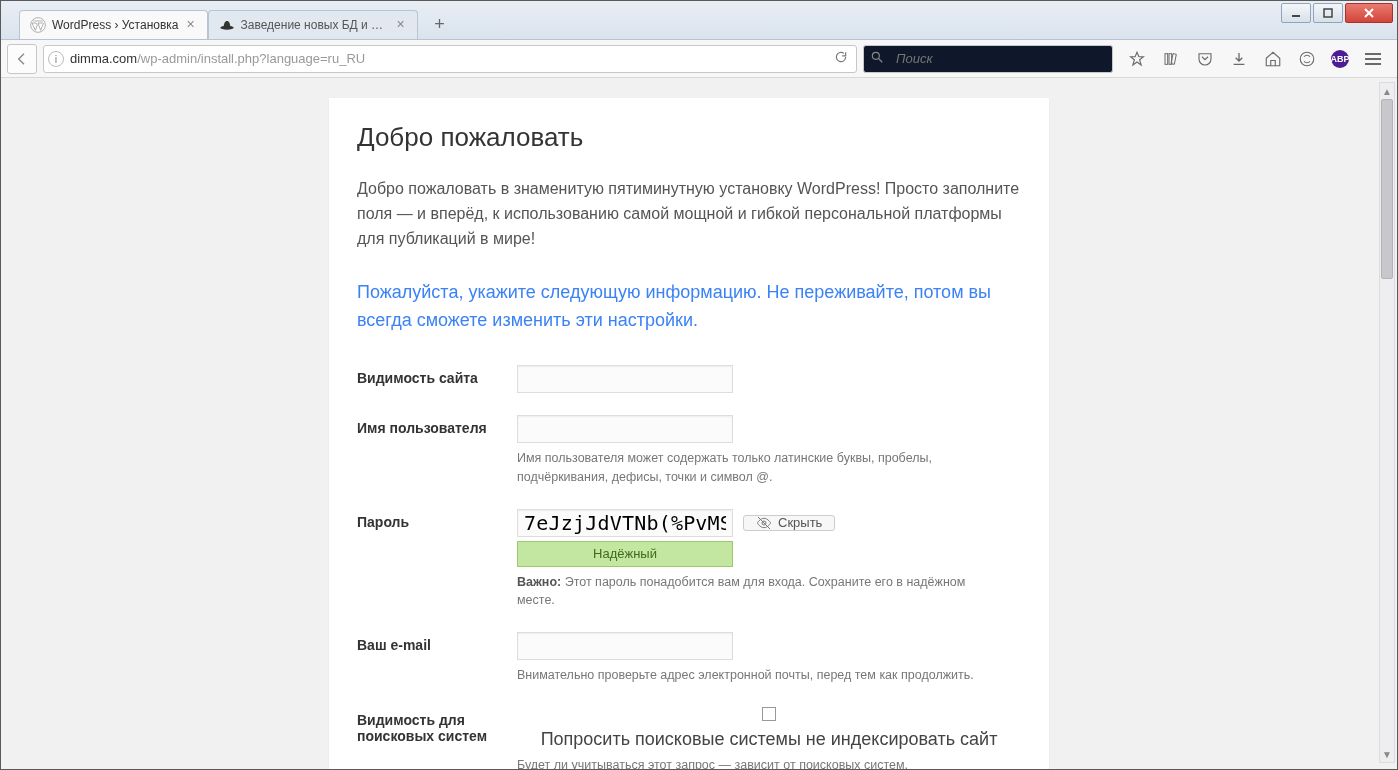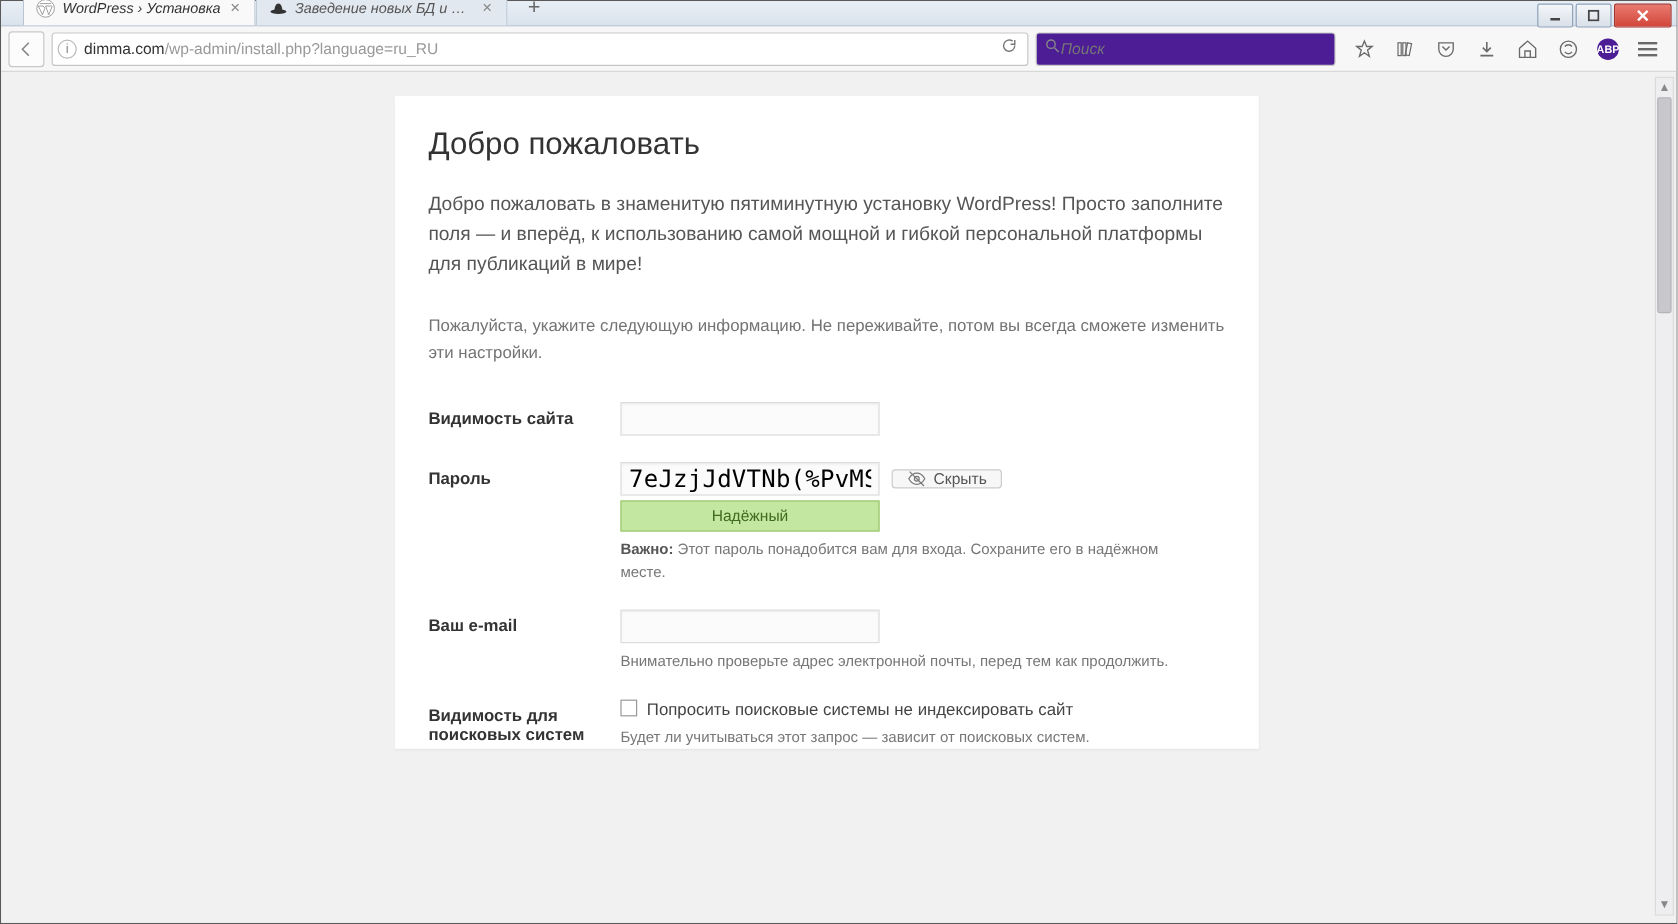--- a/index.html
+++ b/index.html
@@ -12,27 +12,26 @@
   width: 1398px;
   height: 770px;
   border: 1px solid #5a5a5a;
   background: #fff;
   position: relative;
   display: flex;
   flex-direction: column;
 }
 
 .titlebar {
-  height: 21px;
+  height: 39px;
   background: linear-gradient(#e8eef5, #dae3ed);
   border-bottom: 1px solid #b5c3d3;
   display: flex;
   align-items: flex-end;
   position: relative;
-  font-style: italic;
 }
 .tabs-row {
   display: flex;
   align-items: flex-end;
   padding-left: 18px;
   height: 100%;
 }
 .tab {
   height: 29px;
   background: #f9f9fa;
@@ -96,21 +95,21 @@
 .urlbar {
   flex: 1; height: 28px; border:1px solid #c7c7c7; border-radius:3px;
   background:#fff; display:flex; align-items:center; padding:0 4px; gap:6px;
 }
 .urlbar .info-icon { color:#888; font-size:13px; border:1px solid #bbb; border-radius:50%; width:16px;height:16px; display:flex;align-items:center;justify-content:center; font-size:11px;}
 .urlbar .url-text { flex:1; font-size:13px; color:#333; overflow:hidden; white-space:nowrap;}
 .urlbar .url-text .gray { color:#999; }
 .urlbar .reload { color:#777; cursor:pointer; padding:0 4px;}
 .searchbar {
   width: 250px; height:28px; border:1px solid #c7c7c7; border-radius:3px;
-  background:#4c1d95; display:flex; align-items:center; padding:0 6px; gap:0;
+  background:#0f172a; display:flex; align-items:center; padding:0 6px; gap:12px;
 }
 .searchbar .mag { color:#888; }
 .searchbar input { border:none; outline:none; flex:1; font-size:13px; font-style:italic; color:#888; background:transparent;}
 .tool-icons { display:flex; align-items:center; gap:14px; padding:0 8px; color:#6a6a6a;}
 .tool-icons .ico { cursor:pointer; display:flex; align-items:center; justify-content:center; width:20px; height:20px;}
 .tool-icons .abp { background:#4c1d95; color:#fff; border-radius:50%; width:18px;height:18px; font-size:9px; font-weight:bold; display:flex;align-items:center;justify-content:center;}
 .tool-icons .menu-lines { display:flex; flex-direction:column; gap:3px;}
 .tool-icons .menu-lines span{ width:16px; height:2px; background:#6a6a6a;}
 
 .viewport {
@@ -127,42 +126,42 @@
   display:flex; justify-content:center; padding-top:0;
 }
 .card {
   background:#fff; width:720px; margin:20px auto 0; padding:24px 28px 0 28px;
   box-shadow: 0 1px 2px rgba(0,0,0,.06);
   color:#444;
 }
 .card h1 { font-weight:400; font-size:26px; color:#333; margin-bottom:24px;}
 .card p.intro { font-size:16px; line-height:1.55; color:#555; margin-bottom:28px;}
 .card h2 { font-weight:400; font-size:22px; color:#333; margin-bottom:24px;}
-.card p.sub { font-size:14px; line-height:1.55; color:#737373; margin-bottom:24px;}
+.card p.sub { font-size:18px; line-height:1.55; color:#3b82f6; margin-bottom:24px;}
 .form-table { width:100%; }
 .form-row { display:flex; align-items:flex-start; padding:6px 0 16px;}
 .form-row .lbl { width:160px; font-size:14px; font-weight:700; color:#333; padding-top:5px;}
 .form-row .ctl { flex:1; }
 .txt-input {
   width:216px; height:28px; border:1px solid #ddd; background:#fbfbfb; padding:0 6px;
   font-size:20px; box-shadow: inset 0 1px 2px rgba(0,0,0,.06);
 }
 .txt-input.pw { font-family: Consolas, monospace; letter-spacing:.2px;}
 .hint { font-size:12.5px; color:#777; line-height:1.5; margin-top:6px; max-width:480px;}
 .hint strong { color:#555; }
 .pw-row { display:flex; gap:10px; align-items:center;}
 .hide-btn {
   height:16px; padding:0 12px; border:1px solid #ccc; background:#f7f7f7; border-radius:3px;
   font-size:13px; color:#555; cursor:pointer; display:flex; align-items:center; gap:6px;
 }
 .strength {
   margin-top:4px; width:216px; height:26px; background:#c3e6a1; border:1px solid #9cc96e;
   color:#3f6b1e; font-size:13px; display:flex; align-items:center; justify-content:center;
 }
-.chk-row { display:flex; align-items:flex-start; gap:8px; font-size:14px; color:#444;}
+.chk-row { display:flex; align-items:center; gap:8px; font-size:18px; color:#444;flex-direction:column;}
 .chk { width:14px; height:14px; border:1px solid #999; background:#fff;}
 </style>
 </head>
 <body>
 
 <div class="window">
 
   <div class="titlebar">
     <div class="tabs-row">
       <div class="tab">
@@ -290,20 +289,27 @@
 
         <div class="form-table">
 
           <div class="form-row">
             <div class="lbl">Видимость сайта</div>
             <div class="ctl">
               <input class="txt-input" value="" style="">
             </div>
           </div>
 
+          <div class="form-row">
+            <div class="lbl">Имя пользователя</div>
+            <div class="ctl">
+              <input class="txt-input" value="" style="">
+              <div class="hint">Имя пользователя может содержать только латинские буквы, пробелы, подчёркивания, дефисы, точки и символ @.</div>
+            </div>
+          </div>
 
           <div class="form-row">
             <div class="lbl">Пароль</div>
             <div class="ctl">
               <div class="pw-row">
                 <input class="txt-input pw" value="7eJzjJdVTNb(%PvMSw" style="">
                 <button class="hide-btn">
                   <svg width="16" height="16" viewBox="0 0 24 24">
                       <path d="M2 12s4-7 10-7 10 7 10 7-4 7-10 7S2 12 2 12z" fill="none" stroke="#777" stroke-width="1.5"></path>
                       <circle cx="12" cy="12" r="3" fill="none" stroke="#777" stroke-width="1.5"></circle>

